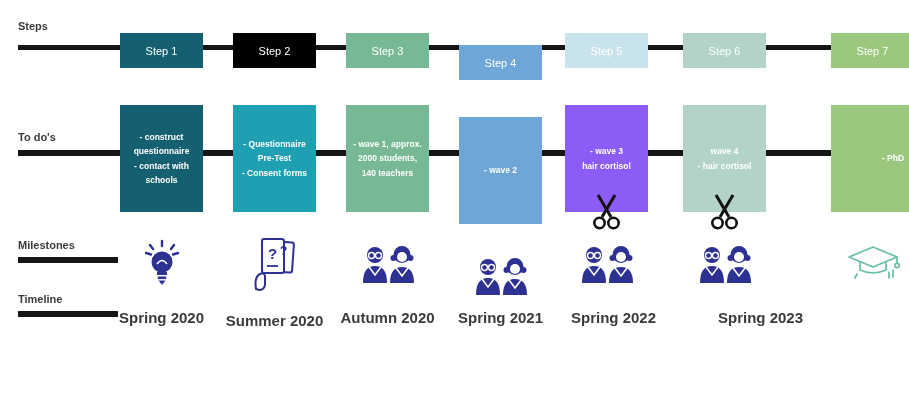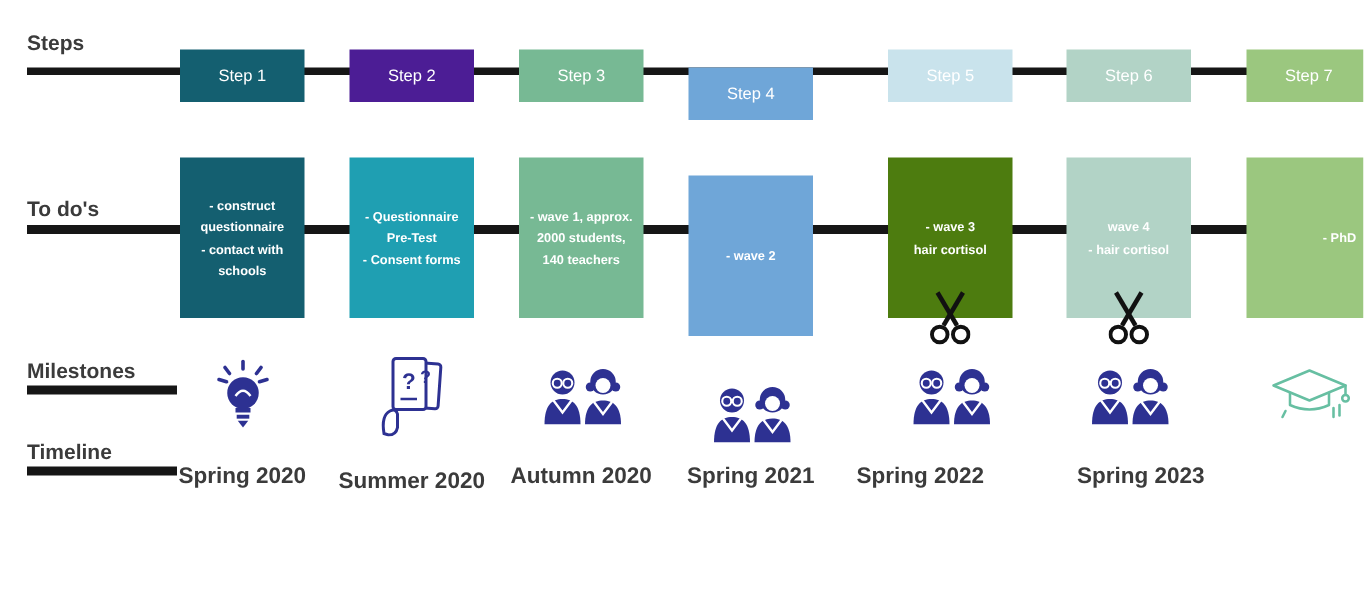--- a/index.html
+++ b/index.html
@@ -1,70 +1,70 @@
 <!DOCTYPE html>
 <html><head>
 <meta charset="utf-8">
 <style>
   html,body{margin:0;padding:0;background:#fff;}
   *{box-sizing:border-box;}
   .canvas{position:relative;width:909px;height:405px;background:#fff;overflow:hidden;
           font-family:"Liberation Sans",sans-serif;}
-  .lbl{position:absolute;left:18px;font-size:14px;font-weight:700;color:#3b3b3b;z-index:2;}
+  .lbl{position:absolute;left:18px;font-size:11px;font-weight:700;color:#3b3b3b;z-index:2;}
   .hline{position:absolute;background:#161616;z-index:0;}
   .steps-line{top:45px;left:18px;width:863px;height:5px;}
   .todos-line{top:150px;left:18px;width:863px;height:6px;}
   .milestones-line{top:257px;left:18px;width:100px;height:6px;}
   .timeline-line{top:311px;left:18px;width:100px;height:6px;}
   .stepbox{position:absolute;top:33px;width:83px;height:35px;display:flex;align-items:center;
            justify-content:center;color:#fff;font-size:11px;font-weight:400;z-index:1;}
   .todobox{position:absolute;top:105px;width:83px;height:107px;display:flex;align-items:center;
            justify-content:center;text-align:center;color:#fff;font-size:8.5px;font-weight:700;
            line-height:1.7;padding:0 7px;white-space:pre-line;z-index:1;}
   .slot{position:absolute;width:83px;display:flex;justify-content:center;}
   .milestone-slot{top:236px;height:56px;align-items:center;z-index:1;}
   .scissors-slot{top:193px;z-index:3;}
   .date{position:absolute;top:309px;width:113px;text-align:center;font-size:15px;
         font-weight:700;color:#3b3b3b;}
   .c0{left:120px;} .c1{left:233px;} .c2{left:346px;} .c3{left:459px;margin-top:12px;}
-  .c4{left:592px;} .c5{left:711px;} .c6{left:831px;}
+  .c4{left:565px;} .c5{left:683px;} .c6{left:831px;}
   .d0{left:105px;} .d1{left:218px;} .d2{left:331px;} .d3{left:444px;}
   .d4{left:557px;} .d5{left:704px;} .d6{left:783px;}
   svg{display:block;}
 </style>
 </head>
 <body>
 
 <div class="canvas">
 
   <div class="lbl" style="top:20px;">Steps</div>
   <div class="lbl" style="top:131px;">To do's</div>
   <div class="lbl" style="top:239px;">Milestones</div>
   <div class="lbl" style="top:293px;">Timeline</div>
 
   <div class="hline steps-line" style="background: rgb(22, 22, 22);"></div>
   <div class="hline todos-line" style="background: rgb(22, 22, 22);"></div>
   <div class="hline milestones-line" style="background: rgb(22, 22, 22);"></div>
   <div class="hline timeline-line" style="background: rgb(22, 22, 22);"></div>
 
   <div class="stepbox c0" style="background: rgb(20, 95, 112);">Step 1</div>
-  <div class="stepbox c1" style="background: #4c1d95;">Step 2</div>
+  <div class="stepbox c1" style="background: #000000;">Step 2</div>
   <div class="stepbox c2" style="background: rgb(119, 185, 148);">Step 3</div>
   <div class="stepbox c3" style="background: rgb(111, 166, 216);">Step 4</div>
   <div class="stepbox c4" style="background: rgb(201, 227, 236);">Step 5</div>
   <div class="stepbox c5" style="background: rgb(178, 211, 198);">Step 6</div>
   <div class="stepbox c6" style="background: rgb(155, 199, 127);">Step 7</div>
 
   <div class="todobox c1" style="background: rgb(31, 159, 178);">- Questionnaire Pre-Test
 - Consent forms</div>
   <div class="todobox c0" style="background: rgb(20, 95, 112);">- construct questionnaire
 - contact with schools</div>
   <div class="todobox c2" style="background: rgb(119, 185, 148);">- wave 1, approx. 2000 students, 140 teachers</div>
   <div class="todobox c3" style="background: rgb(111, 166, 216);">- wave 2</div>
-  <div class="todobox c4" style="background: #4d7c0f;">- wave 3
+  <div class="todobox c4" style="background: #8b5cf6;">- wave 3
 hair cortisol</div>
   <div class="todobox c5" style="background: rgb(178, 211, 198);">wave 4
 - hair cortisol</div>
   <div class="todobox c6" style="background: rgb(155, 199, 127); padding-left: 48px;">- PhD</div>
 
   <div class="slot scissors-slot c4" style="color: rgb(17, 17, 17);">
     <svg width="27" height="38" viewBox="0 0 27 38" fill="none" stroke="currentColor">
       <line x1="5" y1="2" x2="18" y2="24" stroke-width="3"></line>
       <line x1="22" y1="2" x2="9" y2="24" stroke-width="3"></line>
       <circle cx="6.5" cy="30" r="5.2" stroke-width="2.6"></circle>

